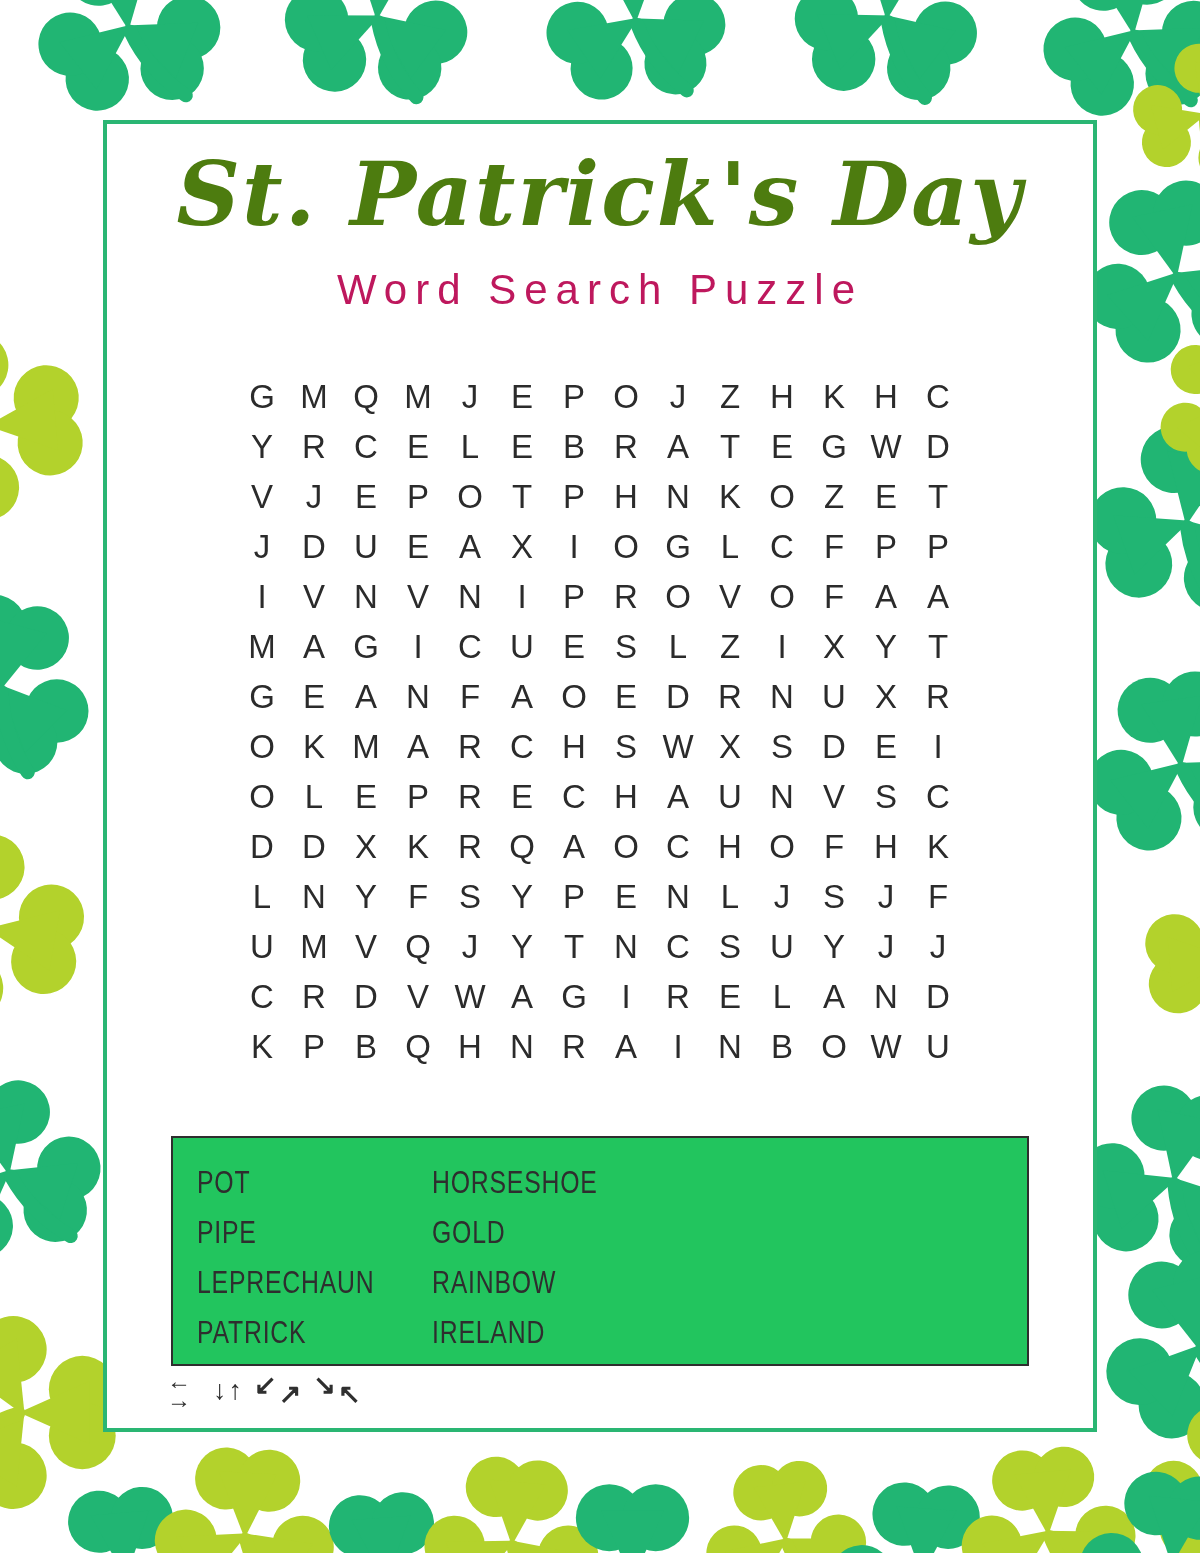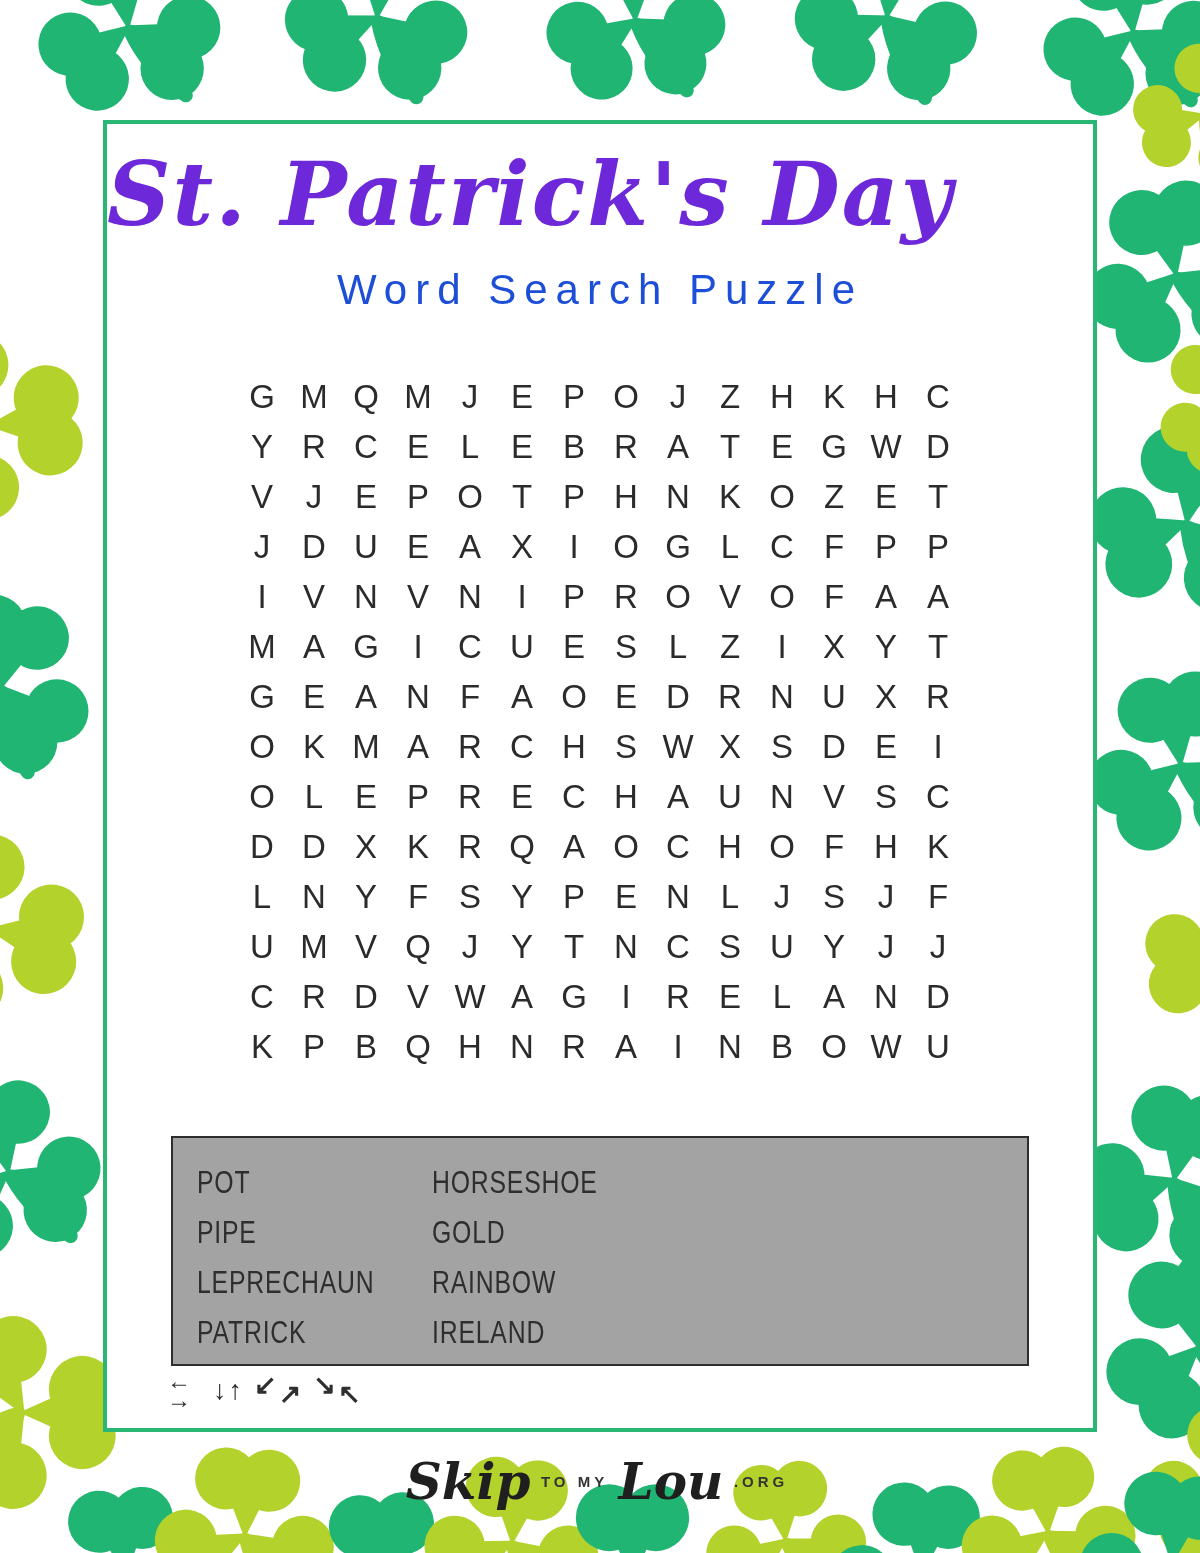--- a/index.html
+++ b/index.html
@@ -2,32 +2,32 @@
 <html><head>
 <meta charset="utf-8">
 <style>
   html,body{margin:0;padding:0;background:#ffffff;}
   .page{position:relative;width:1200px;height:1553px;overflow:hidden;background:#ffffff;
         font-family:"Liberation Sans",sans-serif;}
   .pattern{position:absolute;inset:0;z-index:0;}
   .sh{position:absolute;display:block;}
   .card{position:absolute;left:103px;top:120px;width:986px;height:1304px;background:#ffffff;
         border:4px solid #2AB673;z-index:2;}
-  .title{position:absolute;top:18px;left:0;width:100%;margin:0;
+  .title{position:absolute;top:18px;left:0;width:100%;margin:0;text-align:center;
          font-family:"DejaVu Serif",serif;font-style:italic;font-weight:700;
-         font-size:88px;color:#6d28d9;letter-spacing:2px;}
+         font-size:88px;color:#4d7c0f;letter-spacing:2px;}
   .subtitle{position:absolute;top:142px;left:0;width:100%;margin:0;text-align:center;
             font-family:"Liberation Sans",sans-serif;font-weight:300;
-            font-size:42px;color:#1d4ed8;letter-spacing:8px;}
+            font-size:42px;color:#be185d;letter-spacing:8px;}
   .grid{position:absolute;top:248px;left:50%;transform:translateX(-50%);
         display:grid;grid-template-columns:repeat(14,52px);grid-auto-rows:50px;}
   .cell{width:52px;height:50px;line-height:50px;text-align:center;
         font-size:33px;color:#2b2b2b;}
   .wordbox{position:absolute;left:64px;top:1012px;width:854px;height:226px;
-           border:2px solid #2e2e2e;background:#a3a3a3;}
+           border:2px solid #2e2e2e;background:#22c55e;}
   .wordcols{display:flex;padding:20px 0 0 24px;}
   .wcol{display:flex;flex-direction:column;}
   .wcol:nth-child(1){width:235px;}
   .wcol:nth-child(2){width:165px;}
   .wcol:nth-child(3){width:225px;}
   .wcol:nth-child(4){width:205px;}
   .word{height:50px;line-height:50px;font-size:31px;color:#2e2e2e;white-space:nowrap;
         transform:scaleX(0.8);transform-origin:left center;letter-spacing:1px;}
   .arrows{position:absolute;left:60px;top:1248px;display:flex;align-items:center;gap:12px;
           color:#2f2f2f;font-size:27px;font-weight:700;}
@@ -386,19 +386,13 @@
           <span class="arrow">↙</span>
           <span class="arrow">↗</span>
         </span>
         <span class="agrp d2">
           <span class="arrow">↘</span>
           <span class="arrow">↖</span>
         </span>
       </div>
   </div>
 
-  <div class="footer">
-    <span class="logo-script">Skip</span>
-    <span class="logo-caps">TO MY</span>
-    <span class="logo-script">Lou</span>
-    <span class="logo-caps">.ORG</span>
-  </div>
 </div>
 
 </body></html>

